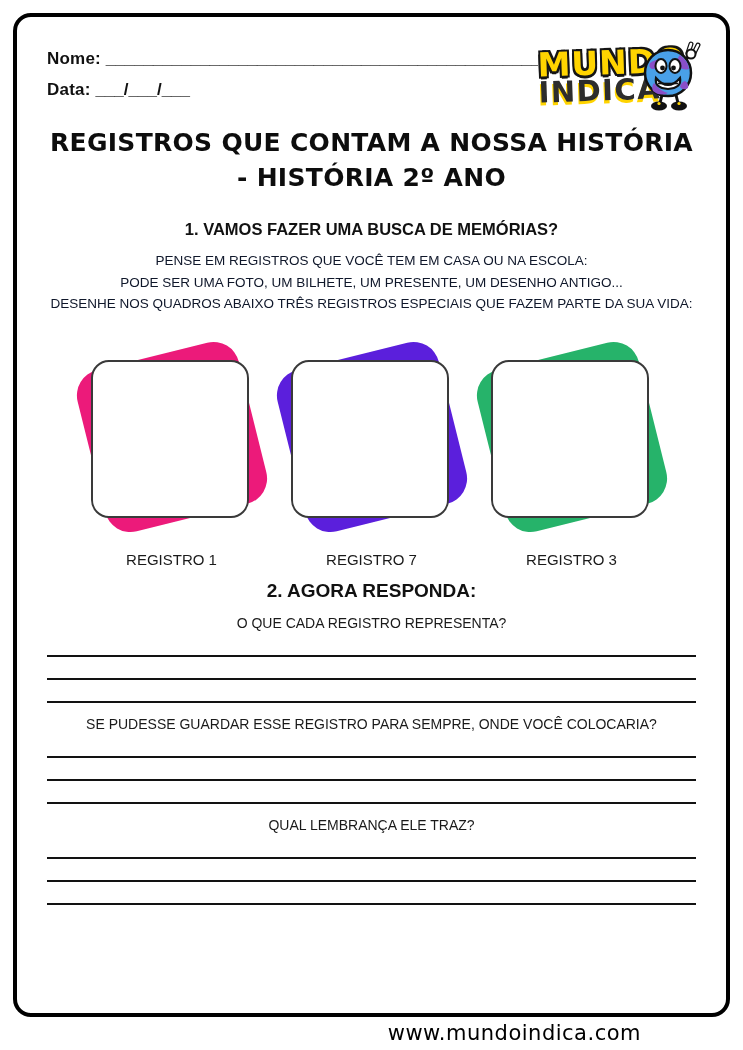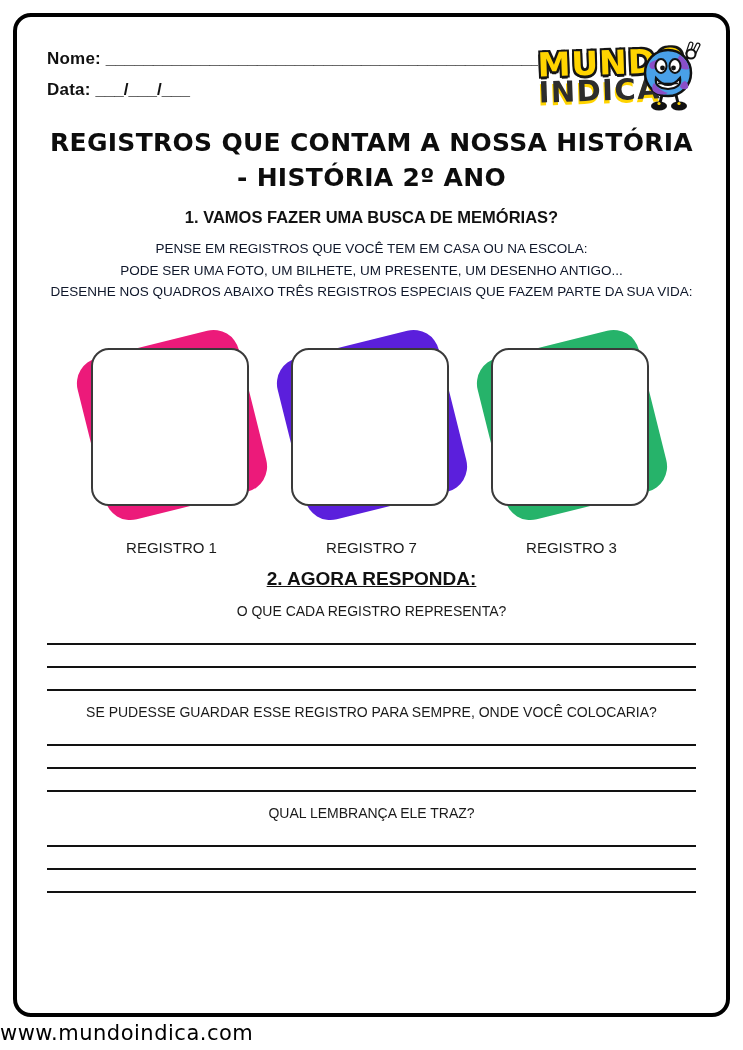--- a/index.html
+++ b/index.html
@@ -25,36 +25,36 @@
   }
   .logo-indica{
     font-size:29px;color:#2d2d2d;letter-spacing:1.5px;margin-top:3px;
     text-shadow:-1px 3px 0 #FFD400;
   }
   .mascot{position:absolute;right:-6px;top:-4px;}
   
   .title{text-align:center;font-family:"DejaVu Sans",sans-serif;
     font-weight:bold;font-size:25px;line-height:35px;letter-spacing:.3px;color:#0d0d0d;}
   
-  .s1-heading{margin-top:13px;text-align:center;font-weight:bold;font-size:16.5px;}
+  .s1-heading{margin-top:25px;text-align:center;font-weight:bold;font-size:16.5px;}
   .instructions{margin-top:11px;text-align:center;font-size:13.5px;line-height:21.5px;color:#0f172a;}
   .boxes-row{margin-top:25px;display:flex;justify-content:center;}
   .box-group{width:200px;height:232px;position:relative;}
   .color-square{position:absolute;left:17px;top:14px;width:166px;height:166px;border-radius:26px;transform:rotate(-14deg);}
   .draw-box{position:absolute;left:19px;top:20px;width:158px;height:158px;box-sizing:border-box;
     background:#fff;border:2px solid #3a3a3a;border-radius:18px;}
   .box-label{position:absolute;bottom:4px;width:100%;text-align:center;font-size:15px;color:#1a1a1a;}
   
-  .s2-heading{margin-top:8px;text-align:center;font-weight:bold;font-size:19px;text-decoration:underline;}
+  .s2-heading{margin-top:8px;text-align:center;font-weight:bold;font-size:19px;}
   .q-block{margin-top:14px;}
   .q-text{text-align:center;font-size:14px;line-height:15px;color:#1a1a1a;}
   .ans-line{height:0;border-top:2.5px solid #121212;margin-top:21px;}
   .ans-line.first{margin-top:24px;}
   
-  .footer{position:absolute;left:0;top:1021px;width:641px;text-align:left;
+  .footer{position:absolute;left:0;top:1021px;width:641px;text-align:right;
     font-family:"DejaVu Sans",sans-serif;font-size:21px;letter-spacing:.5px;color:#000;}
 </style>
 </head>
 <body>
 
 <div class="sheet">
 
   <div class="header">
     <div class="fields">
       <div class="field-row">

